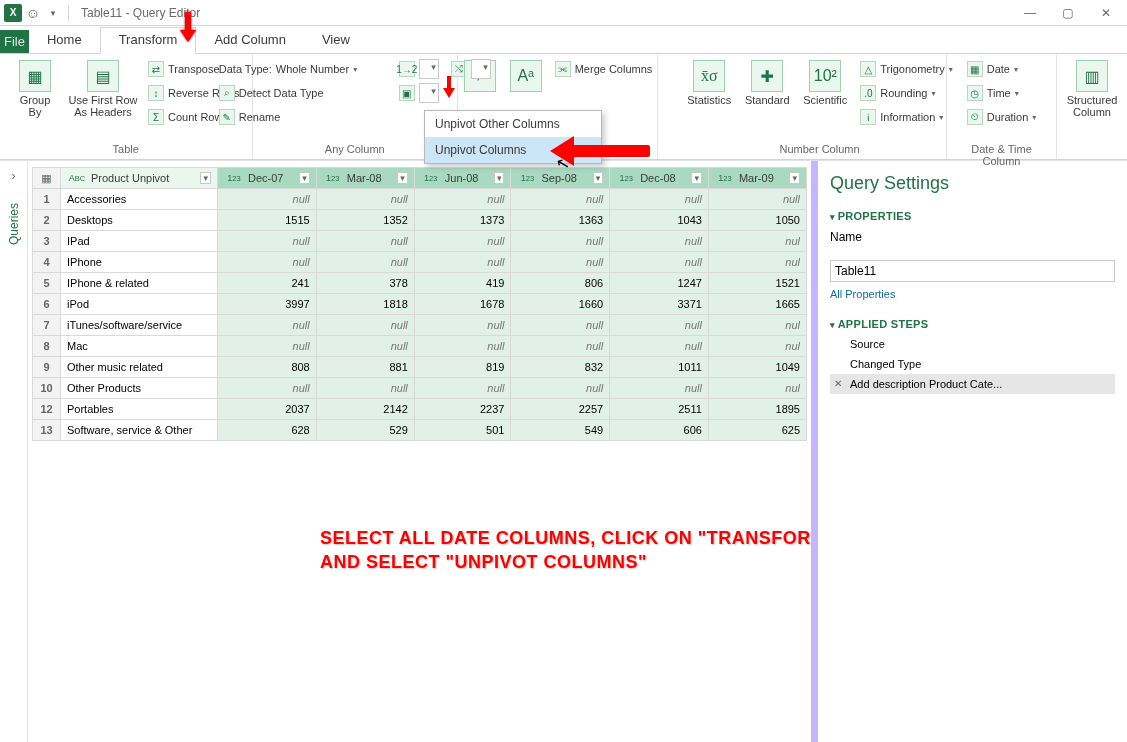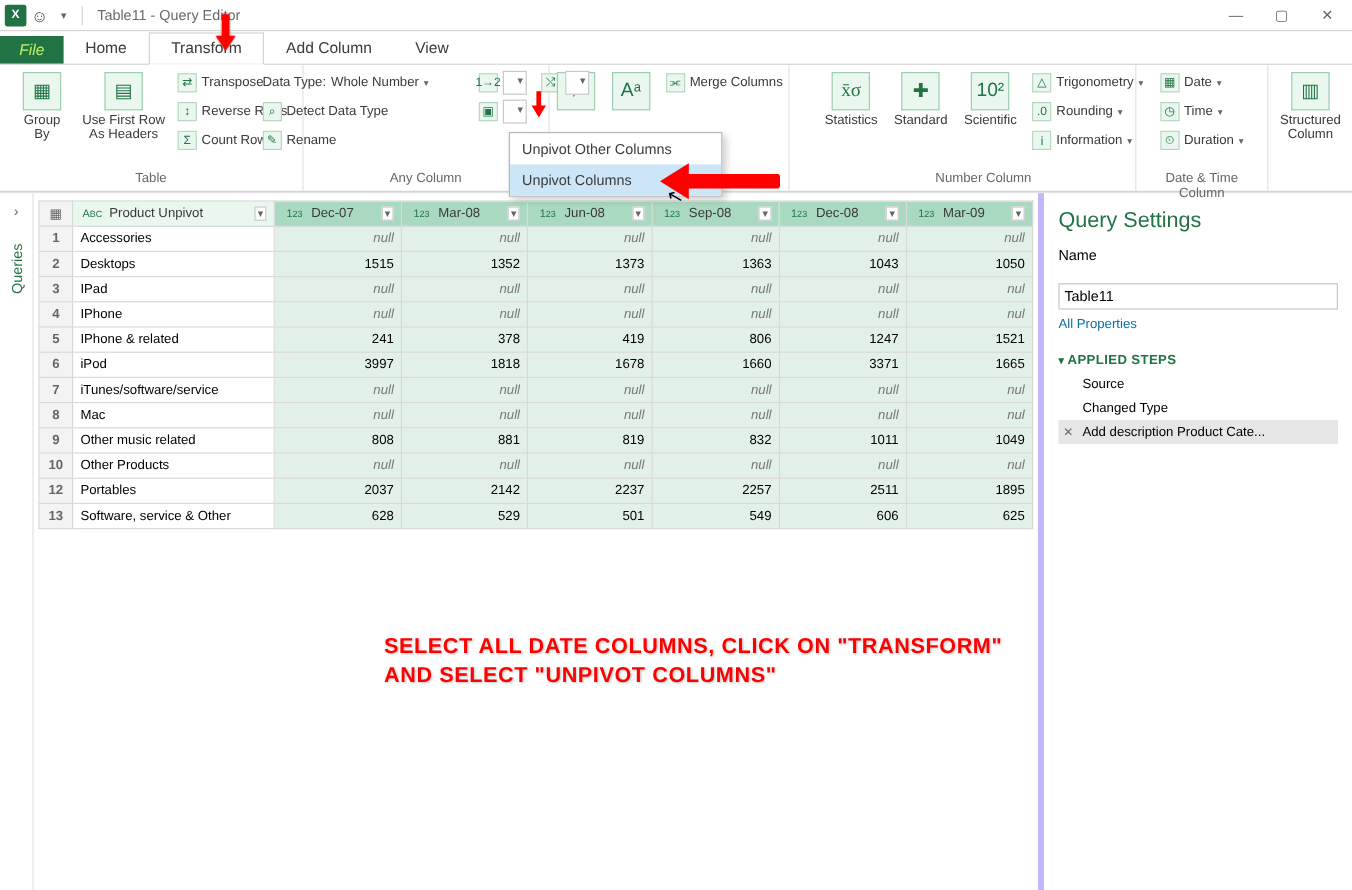--- a/index.html
+++ b/index.html
@@ -46,21 +46,21 @@
     border-bottom: 1px solid #d4d4d4;
     font-size: 13px;
     position: relative;
   }
   .menutabs .tab {
     padding: 4px 18px 6px 18px;
     color:#3a3a3a;
     cursor:pointer;
   }
   .menutabs .tab.file {
-    background:#217346;color:#bef264;padding:4px 16px;font-style:italic;
+    background:#217346;color:#e5e5e5;padding:4px 4px;
   }
   .menutabs .tab.active {
     border:1px solid #d4d4d4;border-bottom:1px solid #fff;
     margin-bottom:-1px;
   }
   
   .arrow-transform {
     position:absolute; left:180px; top:4px;
     width:0;height:0;
     border-top:12px solid red;
@@ -186,21 +186,21 @@
     width:20px;height:14px;display:inline-flex;align-items:center;justify-content:center;
     font-size:9px;color:#217346;border:none;
   }
   .colhdr .colname{flex:1;}
   .colhdr .drop{font-size:9px;color:#666;border:1px solid #c9c9c9;padding:0 2px;background:#fff;}
   .datagrid td.num { text-align:right; }
   .datagrid td.null { color:#777; font-style:italic; text-align:right;}
   .datagrid tbody td.selcol { background:#e2f1e8; }
   
   .rightpane {
-    width:262px; border-left:5px solid #c4b5fd; padding:10px 12px; font-size:12px;
+    width:316px; border-left:7px solid #c4b5fd; padding:10px 12px; font-size:12px;
   }
   .rightpane h2 { font-size:18px; font-weight:300; color:#217346; margin:2px 0 12px 0;}
   .rp-sec-h {
     font-size:11px; font-weight:600; color:#217346; letter-spacing:.3px;
     padding:4px 0; border-top:0;
   }
   .rp-sec-h::before{content:"▾ "; font-size:9px;}
   .rp-input{
     width:100%; border:1px solid #c9c9c9; height:22px; padding:2px 4px; font-size:12px;
   }
@@ -590,20 +590,21 @@
             <td class="selcol num">625</td>
           </tr>
         </tbody>
     </table>
     <div class="instr" style="white-space:pre-line;">SELECT ALL DATE COLUMNS, CLICK ON "TRANSFORM"
 AND SELECT "UNPIVOT COLUMNS"</div>
   </div>
 
   <div class="rightpane">
     <h2>Query Settings</h2>
+    <div class="rp-sec-h">PROPERTIES</div>
     <div style="font-size:12px;margin:4px 0 16px 0;">Name</div>
     <input class="rp-input" value="Table11" style="">
     <a class="rp-link">All Properties</a>
     <div class="rp-sec-h">APPLIED STEPS</div>
     <ul class="steps" id="steps-list">
         <li>Source</li>
         <li>Changed Type</li>
         <li class="sel">Add description Product Cate...</li>
       </ul>
   </div>

